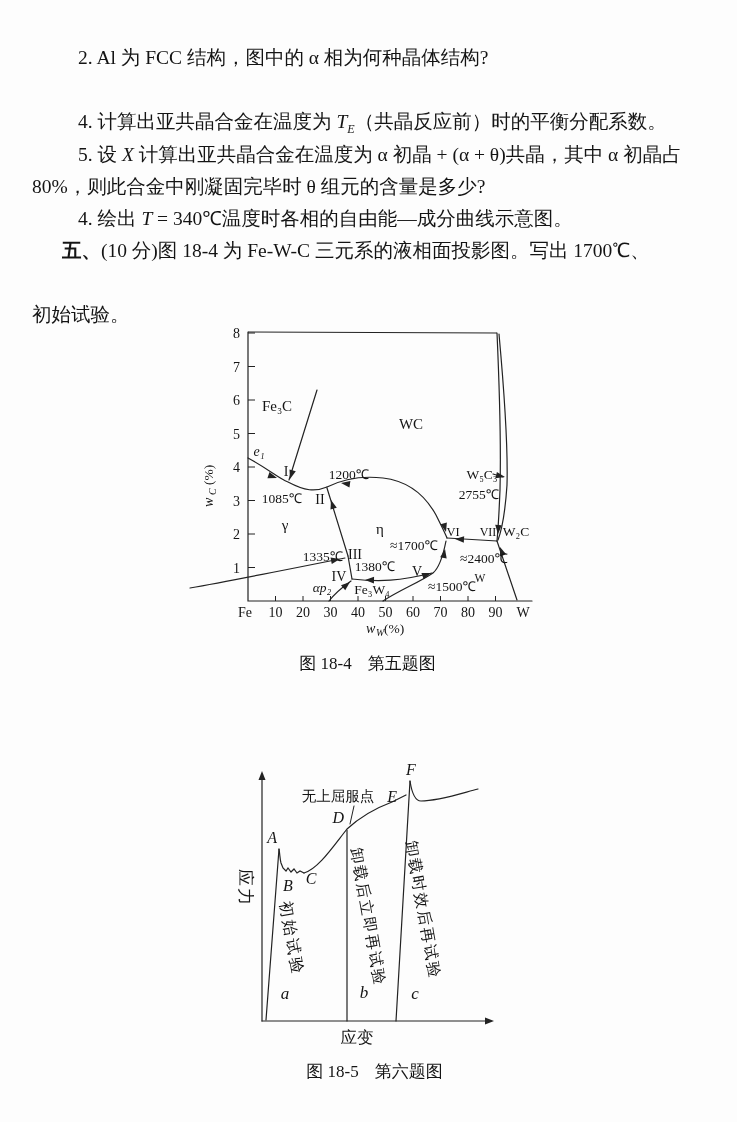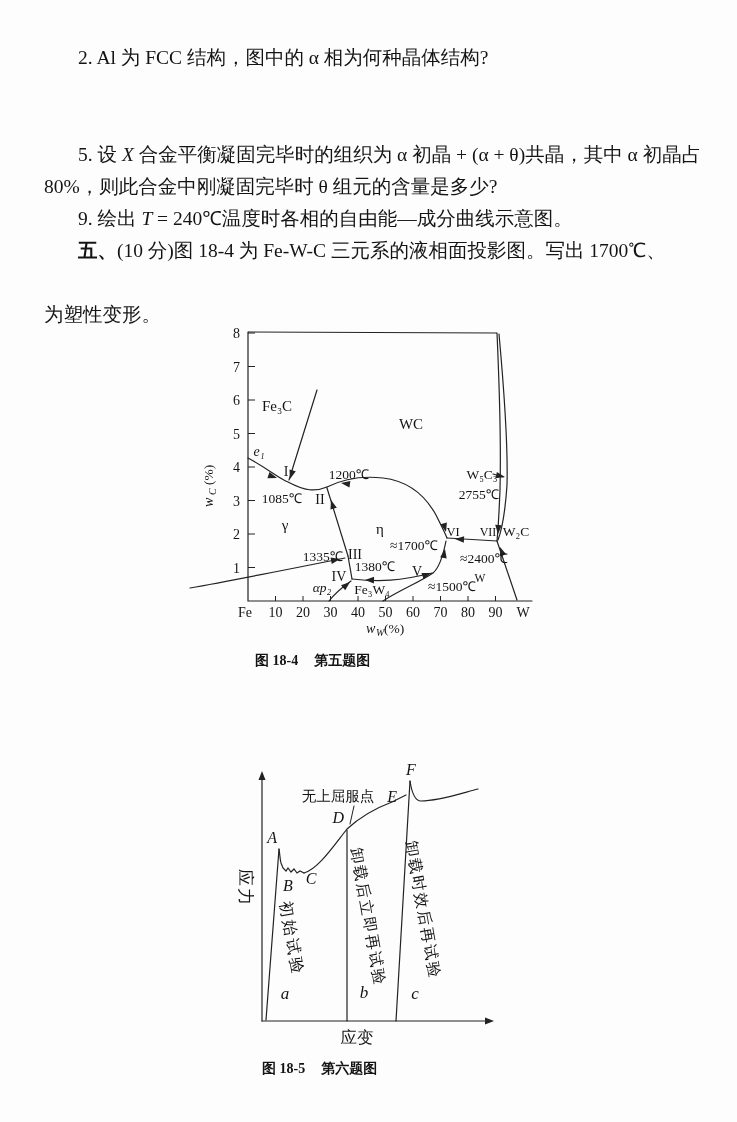--- a/index.html
+++ b/index.html
@@ -3,55 +3,58 @@
 <meta charset="utf-8">
 <style>
   html,body { margin:0; padding:0; background:#e8e8e8; }
   .page {
     position:relative; width:737px; height:1122px; margin:0 auto;
     background:#fdfdfd; overflow:hidden;
     font-family:"Liberation Serif", serif; color:#141414;
   }
   .tline { position:absolute; white-space:nowrap; font-size:19.5px; line-height:24px; }
   .ind-q { left:78px; }
-  .ind-s { left:78px; }
-  .ind-0 { left:44px; }
+  .ind-s { left:62px; }
+  .ind-0 { left:32px; }
   .var { font-style:italic; }
   .bold-head { font-weight:bold; }
   sub { font-size:0.62em; }
-  .caption { position:absolute; font-size:14px; font-weight:700; text-align:left; width:225px; }
+  .caption { position:absolute; font-size:17px; font-weight:400; text-align:center; width:225px; }
   .cap-gap { display:inline-block; width:16px; }
   svg { position:absolute; }
   svg text { font-family:"Liberation Serif", serif; fill:#141414; }
   .stk { stroke:#222; stroke-width:1.2; fill:none; stroke-linecap:round; }
   .stk-thin { stroke:#222; stroke-width:1; fill:none; }
   .arr { fill:#222; stroke:none; }
   .it { font-style:italic; }
 </style>
 </head>
 <body>
 
 <div class="page">
 
   <div class="tline ind-q" style="top:46px">2. Al 为 FCC 结构，图中的 α 相为何种晶体结构?</div>
 
+  <div class="tline ind-q" style="top:110px">
+    <span>4. 计算出亚共晶合金在温度为 </span><span class="var">T</span><sub class="var">E</sub><span>（共晶反应前）时的平衡分配系数。</span>
+  </div>
 
   <div class="tline ind-q" style="top:143px">
-    <span>5. 设 </span><span class="var">X</span><span> 合金平衡凝固完毕时的组织为 α 初晶 + (α + θ)共晶，其中 α 初晶占</span>
+    <span>5. 设 </span><span class="var">X</span><span> 计算出亚共晶合金在温度为 α 初晶 + (α + θ)共晶，其中 α 初晶占</span>
   </div>
   <div class="tline ind-0" style="top:175px">80%，则此合金中刚凝固完毕时 θ 组元的含量是多少?</div>
 
   <div class="tline ind-q" style="top:207px">
-    <span>9. 绘出 </span><span class="var">T</span><span> = 240℃温度时各相的自由能—成分曲线示意图。</span>
+    <span>4. 绘出 </span><span class="var">T</span><span> = 340℃温度时各相的自由能—成分曲线示意图。</span>
   </div>
 
   <div class="tline ind-s" style="top:239px">
     <span class="bold-head">五、</span><span>(10 分)图 18-4 为 Fe-W-C 三元系的液相面投影图。写出 1700℃、</span>
   </div>
-  <div class="tline ind-0" style="top:303px">为塑性变形。</div>
+  <div class="tline ind-0" style="top:303px">初始试验。</div>
 
 
   <svg style="left:170px;top:325px" width="400" height="315" viewBox="170 325 400 315">
 
     <path class="stk" d="M248,332 L248,601 L532,601"></path>
     <path class="stk-thin" d="M248,332 L497,333"></path>
 
     <g class="stk-thin">
       <path d="M248,333 h7"></path>
         <path d="M248,366.5 h7"></path>

